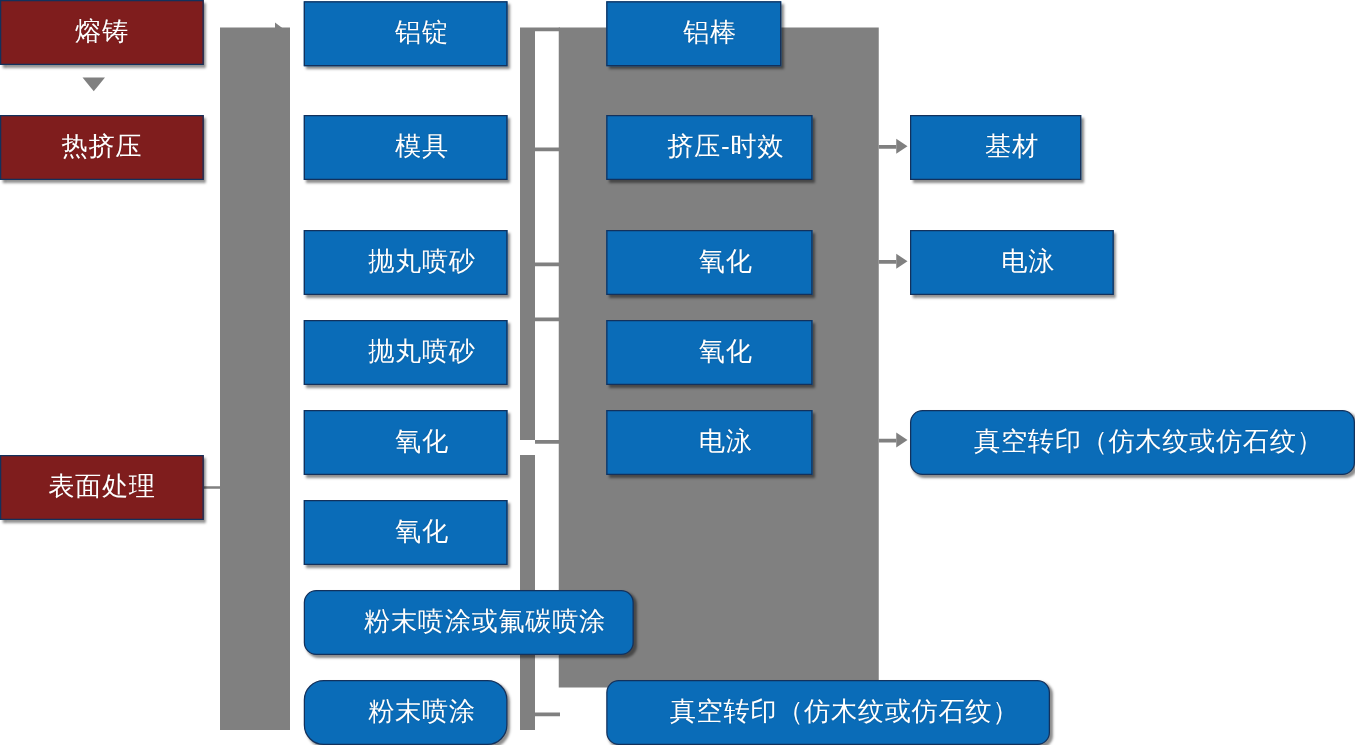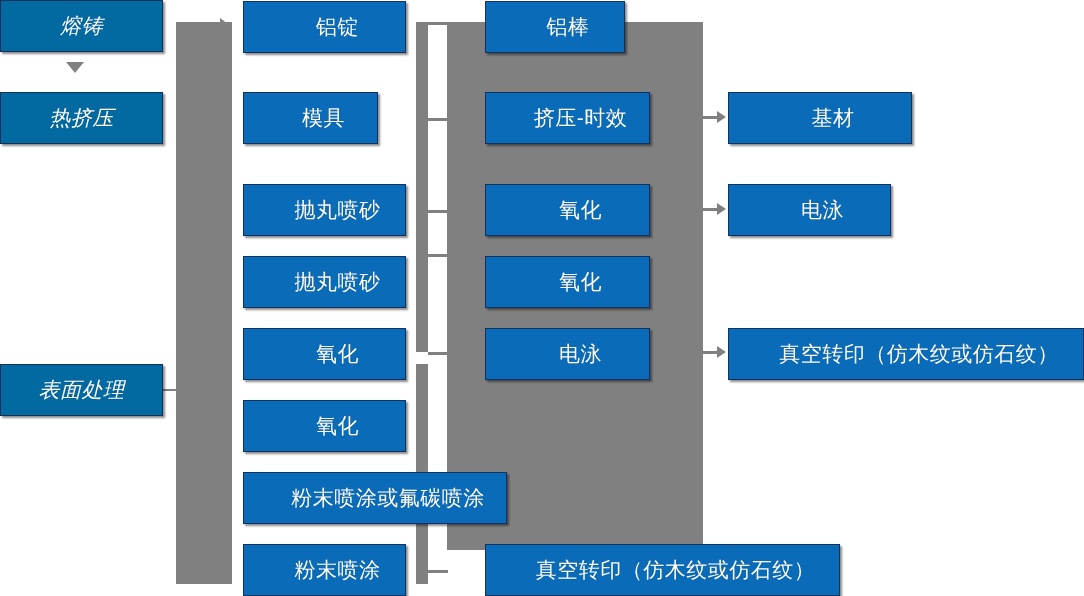--- a/index.html
+++ b/index.html
@@ -75,23 +75,23 @@
     justify-content: center;
     color: #ffffff;
     border: 1px solid #13315c;
     box-shadow: 2px 2px 2px rgba(0,0,0,0.45);
     font-size: 21px;
     line-height: 1.1;
     letter-spacing: 0.5px;
     white-space: nowrap;
     text-shadow: 0 0 1px rgba(0,0,0,0.25);
   }
-  .box.dark  { background: #0369a1; font-style: italic; }
+  .box.dark  { background: #7f1d1d; }
   .box.light { background: #0a6cb8; padding-left: 26px; }
-  .box.wide  { font-size: 21px; }
+  .box.wide  { font-size: 21px; border-radius: 10px; }
 </style>
 </head>
 <body>
 
 <div id="canvas">
 
   <div class="band" style="left:176px; top:22px; width:56px; height:562px;"></div>
 
   <div class="band" style="left:66px; top:52px; width:0px; height:0px;"></div>
   <div class="arrow-down" style="left:66px; top:62px;"></div>
@@ -138,39 +138,39 @@
   <div class="box dark" style="left:0px; top:92px; width:163px; height:52px;">
     <span>热挤压</span>
   </div>
   <div class="box dark" style="left:0px; top:364px; width:163px; height:52px;">
     <span>表面处理</span>
   </div>
 
   <div class="box light" style="left:243px; top:1px; width:163px; height:52px;">
     <span>铝锭</span>
   </div>
-  <div class="box light" style="left:243px; top:92px; width:135px; height:52px;justify-content:center;">
+  <div class="box light" style="left:243px; top:92px; width:163px; height:52px;justify-content:center;">
     <span>模具</span>
   </div>
   <div class="box light" style="left:243px; top:184px; width:163px; height:52px;">
     <span>抛丸喷砂</span>
   </div>
   <div class="box light" style="left:243px; top:256px; width:163px; height:52px;">
     <span>抛丸喷砂</span>
   </div>
   <div class="box light" style="left:243px; top:328px; width:163px; height:52px;">
     <span>氧化</span>
   </div>
   <div class="box light" style="left:243px; top:400px; width:163px; height:52px;">
     <span>氧化</span>
   </div>
   <div class="box light wide" style="left:243px; top:472px; width:264px; height:52px;">
     <span>粉末喷涂或氟碳喷涂</span>
   </div>
-  <div class="box light" style="left:243px; top:544px; width:163px; height:52px;">
+  <div class="box light" style="left:243px; top:544px; width:163px; height:52px;border-radius:16px;">
     <span>粉末喷涂</span>
   </div>
 
   <div class="box light" style="left:485px; top:1px; width:140px; height:52px;">
     <span>铝棒</span>
   </div>
   <div class="box light" style="left:485px; top:92px; width:165px; height:52px;">
     <span>挤压-时效</span>
   </div>
   <div class="box light" style="left:485px; top:184px; width:165px; height:52px;">
@@ -179,21 +179,21 @@
   <div class="box light" style="left:485px; top:256px; width:165px; height:52px;">
     <span>氧化</span>
   </div>
   <div class="box light" style="left:485px; top:328px; width:165px; height:52px;">
     <span>电泳</span>
   </div>
   <div class="box light wide" style="left:485px; top:544px; width:355px; height:52px;">
     <span>真空转印（仿木纹或仿石纹）</span>
   </div>
 
-  <div class="box light" style="left:728px; top:92px; width:184px; height:52px;">
+  <div class="box light" style="left:728px; top:92px; width:137px; height:52px;">
     <span>基材</span>
   </div>
   <div class="box light" style="left:728px; top:184px; width:163px; height:52px;">
     <span>电泳</span>
   </div>
   <div class="box light wide" style="left:728px; top:328px; width:356px; height:52px;">
     <span>真空转印（仿木纹或仿石纹）</span>
   </div>
 
 </div>

